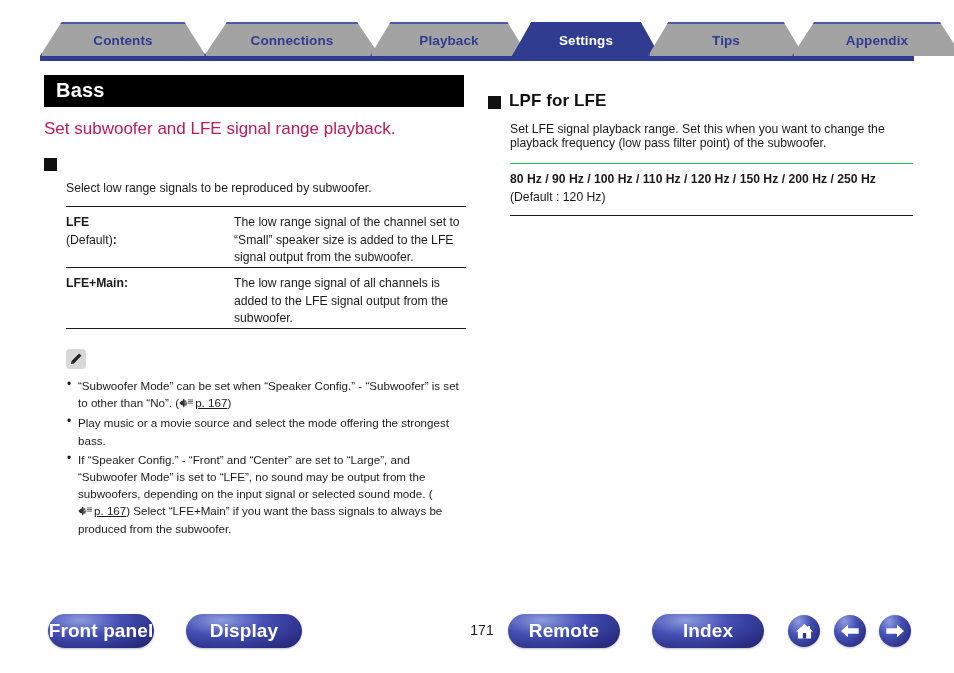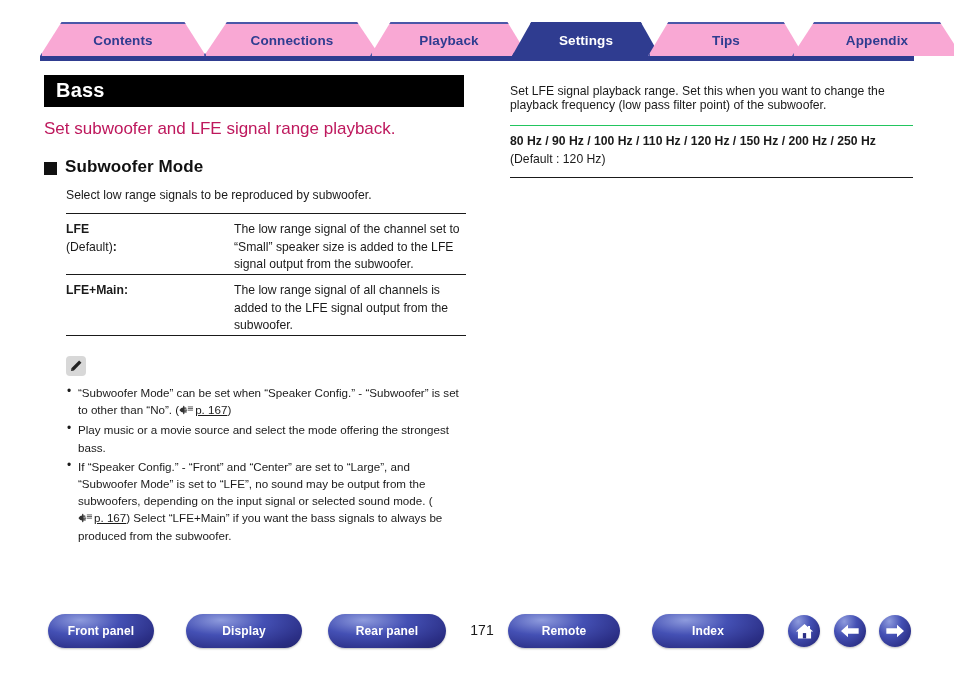--- a/index.html
+++ b/index.html
@@ -37,21 +37,21 @@
     top: 0;
     height: 34px;
     box-sizing: border-box;
     display: flex;
     align-items: center;
     justify-content: center;
     font-size: 13.5px;
     font-weight: bold;
     letter-spacing: .1px;
     color: #2f3c90;
-    background: #f9a8d4;
+    background: #a3a3a3;
     border: 2px solid #4b57a8;
     border-bottom: none;
     clip-path: polygon(13% 0, 87% 0, 100% 100%, 0% 100%);
     -webkit-clip-path: polygon(13% 0, 87% 0, 100% 100%, 0% 100%);
   }
   .tab.active {
     background: #2f3c90;
     color: #ffffff;
     border-color: #2f3c90;
   }
@@ -211,21 +211,21 @@
     width: 954px;
     height: 48px;
   }
   .pill {
     position: absolute;
     top: 0;
     height: 34px;
     border-radius: 17px;
     background: radial-gradient(ellipse at 30% 18%, #8e9bdd 0%, #4450b4 38%, #2b2f86 78%, #23256e 100%);
     color: #ffffff;
-    font-size: 12px;
+    font-size: 19px;
     font-weight: bold;
     display: flex;
     align-items: center;
     justify-content: center;
     box-shadow: 0 1px 2px rgba(0,0,0,.25);
     letter-spacing: .1px;
   }
   .pill-front  { left: 48px;  width: 106px; }
   .pill-disp   { left: 186px; width: 116px; }
   .pill-rear   { left: 328px; width: 118px; }
@@ -286,21 +286,20 @@
 <div class="page">
 
   <div class="col-left">
 
     <div class="title-bar">Bass</div>
 
     <div class="intro">Set subwoofer and LFE signal range playback.</div>
 
     <div class="h2">
       <span class="sqbullet"></span>
-      <span class="h2-text">Subwoofer Mode</span>
     </div>
 
     <div class="h2-sub">Select low range signals to be reproduced by subwoofer.</div>
 
     <table class="deftable">
       <tbody>
         <tr>
           <td class="term">
             <span class="term-name">LFE</span><br>
             <span class="term-default">(Default)</span><span class="term-colon">:</span>
@@ -337,39 +336,40 @@
           <span>If “Speaker Config.” - “Front” and “Center” are set to “Large”, and “Subwoofer Mode” is set to “LFE”, no sound may be output from the subwoofers, depending on the input signal or selected sound mode.  (</span><span class="pref"><span class="hand"><svg width="15" height="11" viewBox="0 0 22 14" aria-hidden="true">
                   <path d="M1 7.2 q2-3 5-3 l0-1.6 q0-1 1-1 .9 0 .9 1 l0 1.6 l2.1 0 q1 0 1 .9 0 .9-1 .9 l-2.1 0 l0 .9 l3.3 0 q1 0 1 .9 0 .9-1 .9 l-3.3 0 l0 .9 l2.6 0 q1 0 1 .9 0 .9-1 .9 l-2.6 0 l0 1.5 q0 1-.9 1-1 0-1-1 l0-1.5 q-3 0-5-3 z" fill="#333"></path>
                   <path d="M13 3.2 l7.6 0 M13 5.6 l7.6 0 M13 8 l7.6 0" stroke="#333" stroke-width="1.1"></path>
                 </svg></span><span class="pnum">p. 167</span></span><span>) Select “LFE+Main” if you want the bass signals to always be produced from the subwoofer.</span>
         </li>
       </ul>
     </div>
   </div>
 
   <div class="col-right">
+    <div class="h2">
+      <span class="sqbullet"></span>
+      <span class="h2-text">LPF for LFE</span>
+    </div>
 
     <div class="h2-sub">Set LFE signal playback range. Set this when you want to change the playback frequency (low pass filter point) of the subwoofer.</div>
 
     <div class="valuebox">
       <span class="vals">80 Hz / 90 Hz / 100 Hz / 110 Hz / 120 Hz / 150 Hz / 200 Hz / 250 Hz</span>
       <span class="vdefault">(Default : 120 Hz)</span>
     </div>
   </div>
 </div>
 
 <div class="footer">
   <div class="pill pill-front">
       <span>Front panel</span>
     </div>
   <div class="pill pill-disp">
       <span>Display</span>
-    </div>
-  <div class="pill pill-rear">
-      <span>Rear panel</span>
     </div>
 
   <div class="pagenum">171</div>
 
   <div class="pill pill-remote">
       <span>Remote</span>
     </div>
   <div class="pill pill-index">
       <span>Index</span>
     </div>

